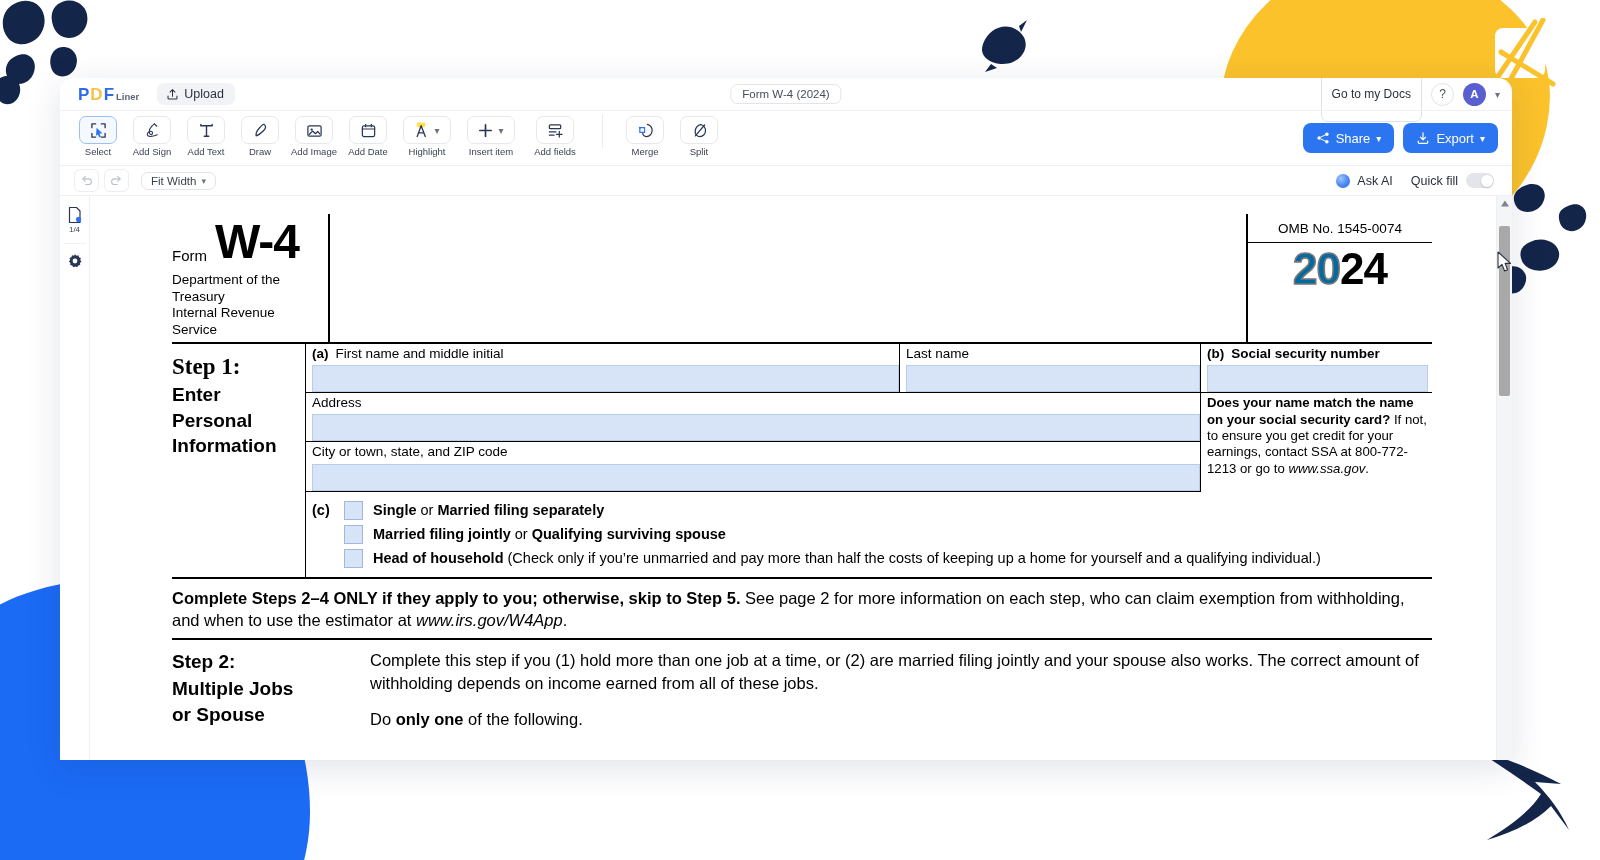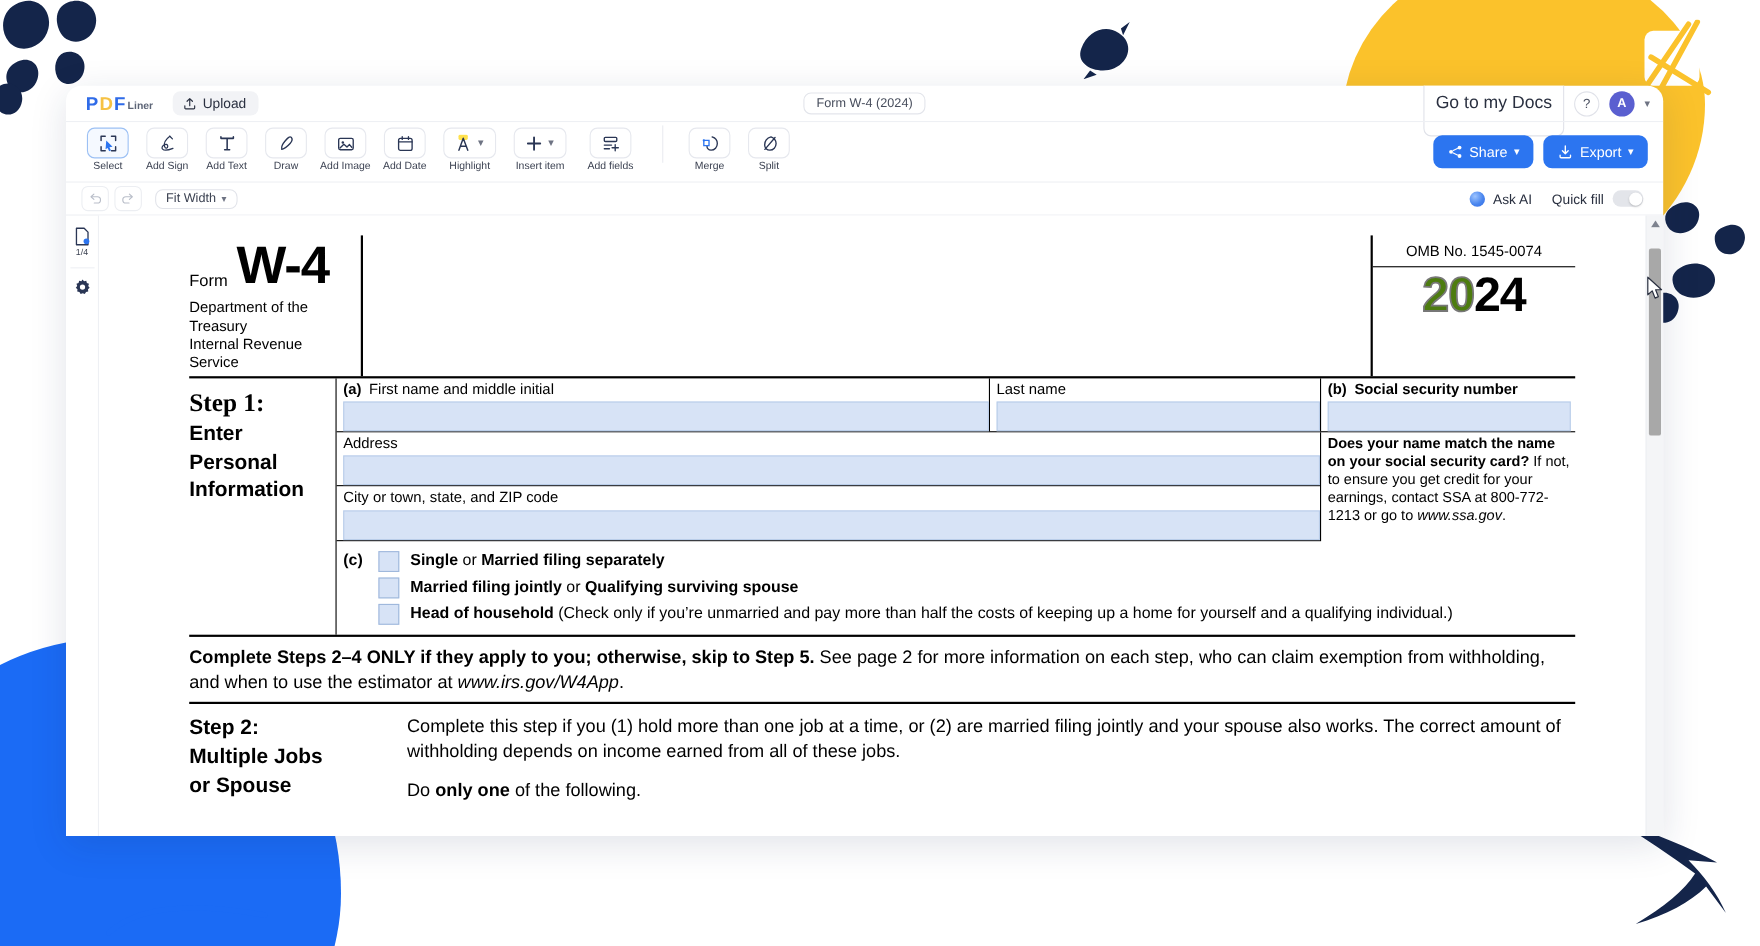--- a/index.html
+++ b/index.html
@@ -59,21 +59,21 @@
     font-size:12.5px; color:#2A3040; margin-left:18px; cursor:pointer;
   }
   .doc-title {
     position:absolute; left:50%; transform:translateX(-50%);
     border:1px solid #E3E5EB; border-radius:7px;
     padding:3px 11px; font-size:11.5px; color:#474D5C; background:#fff;
   }
   .hdr-right { margin-left:auto; display:flex; align-items:center; gap:9px; }
   .docs-btn {
     border:1px solid #E0E2E9; border-radius:7px; padding:20px 10px;
-    font-size:16px; color:#2A3040; background:#fff; cursor:pointer;
+    font-size:12px; color:#2A3040; background:#fff; cursor:pointer;
   }
   .help-btn {
     width:23px; height:23px; border-radius:50%; border:1px solid #E0E2E9;
     display:flex; align-items:center; justify-content:center;
     font-size:12px; color:#4A5060; background:#fff; cursor:pointer;
   }
   .avatar {
     width:23px; height:23px; border-radius:50%; background:#5A5FD0; color:#fff;
     display:flex; align-items:center; justify-content:center; font-size:11.5px; font-weight:bold;
   }
@@ -158,21 +158,21 @@
   .fh-left .r1 { display:flex; align-items:flex-end; gap:8px; }
   .fh-left .form-word { font-size:15px; }
   .fh-left .w4 { font-size:48px; font-weight:bold; letter-spacing:-1px; line-height:.92; }
   .fh-left .dept { font-size:13.5px; line-height:1.22; margin-top:8px; }
   .fh-mid { flex:1; padding:4px 10px 6px; text-align:center; }
   .fh-mid .t1 { font-size:27px; font-weight:bold; letter-spacing:-.2px; }
   .fh-mid .t2 { font-size:15.5px; font-weight:bold; line-height:1.28; margin-top:6px; }
   .fh-right { width:186px; flex:0 0 186px; border-left:2.5px solid #000; }
   .fh-right .omb { font-size:13.5px; text-align:center; border-bottom:1.6px solid #000; padding:7px 0 6px; }
   .fh-right .yr { text-align:center; padding:4px 0 2px; font-size:44px; font-weight:bold; line-height:1; letter-spacing:-1px; }
-  .yr .hollow { color:#4d7c0f; -webkit-text-stroke:1.6px #777; }
+  .yr .hollow { color:#0369a1; -webkit-text-stroke:1.6px #777; }
 
   .row { display:flex; }
   .stepcell {
     width:134px; flex:0 0 134px; border-right:1.6px solid #000; padding:7px 4px 6px 0;
   }
   .stepcell .st { font-size:23px; font-weight:bold; line-height:1.35;font-family:Liberation Serif, serif; }
   .stepcell .sub { font-size:19px; font-weight:bold; line-height:1.35; }
   .fields { flex:1; }
   .frow { display:flex; border-bottom:1.6px solid #000; }
   .fcell { position:relative; padding:2px 0 0 6px; }

